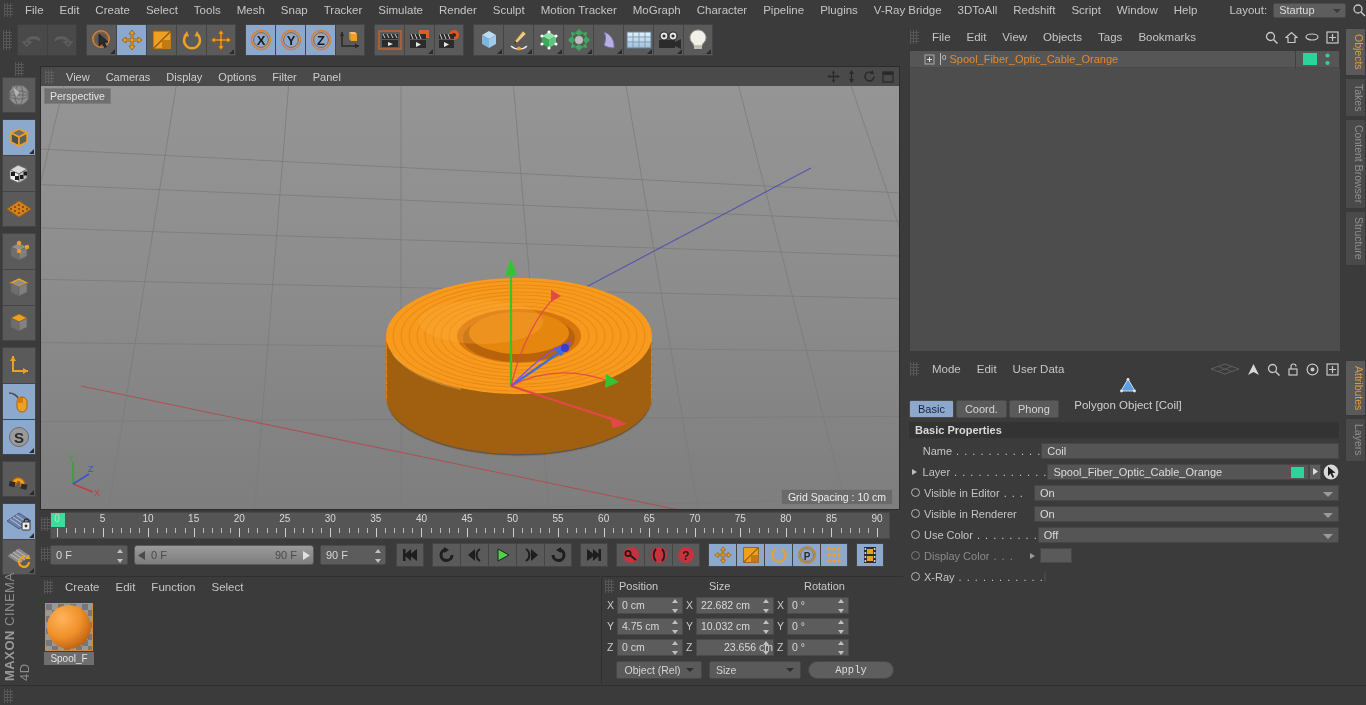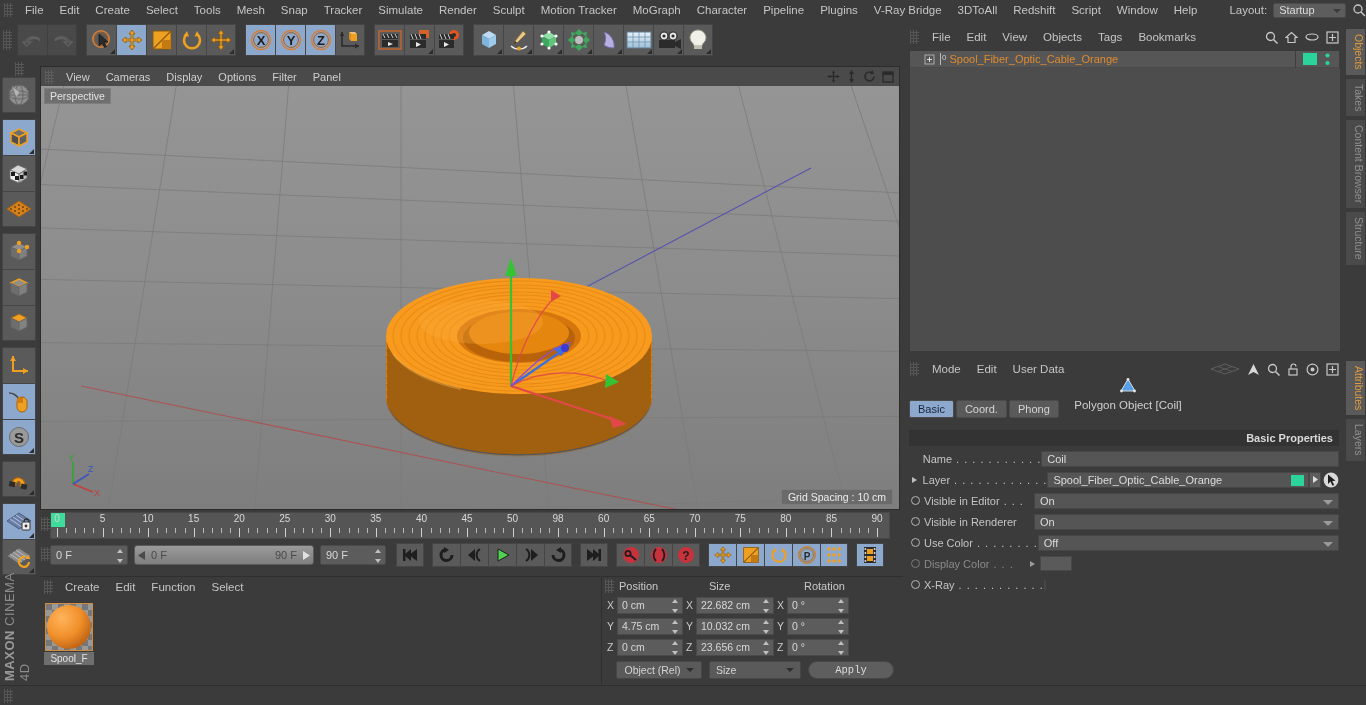--- a/index.html
+++ b/index.html
@@ -236,22 +236,22 @@
   .am-menu { display:flex; align-items:center; height:18px; }
   .am-right { margin-left:auto; display:flex; align-items:center; gap:7px; padding-right:6px; }
   .am-title { display:flex; align-items:center; gap:6px; height:20px; padding-left:6px; color:#cfcfcf; font-size:11.5px;flex-direction:column;}
   .am-tabs { display:flex; gap:2px; padding-left:4px; margin-top:2px; }
   .am-tab {
     padding:2px 8px; font-size:11px; color:#d4d4d4;
     background:#5a5a5a; border:1px solid #4a4a4a; border-radius:2px;
   }
   .am-tab.active { background:#8da8cd; color:#17243a; }
   .am-section {
-    margin-top:12px; background:#333; color:#d9d9d9; font-size:11px;
-    font-weight:bold; padding:2px 6px; width:430px; margin-left:4px;text-align:right;
+    margin-top:4px; background:#333; color:#d9d9d9; font-size:11px;
+    font-weight:bold; padding:2px 6px; width:430px; margin-left:4px;
   }
   .am-row { display:flex; align-items:center; height:19px; padding-left:6px; margin-top:2px; }
   .am-label { font-size:11px; color:#c4c4c4; white-space:nowrap; }
   .am-label.dim { color:#8a8a8a; }
   .am-input {
     height:16px; background:#555; border:1px solid #464646;
     color:#dcdcdc; font-size:11px; display:flex; align-items:center; padding-left:5px;
     position:relative;
   }
   .am-input .caret {
@@ -838,21 +838,21 @@
           <div style="position: absolute; left: 51.5556px; top: 0px; font-size: 10px; color: rgb(216, 216, 216); transform: translateX(-50%);">5</div>
           <div style="position: absolute; left: 97.1111px; top: 0px; font-size: 10px; color: rgb(216, 216, 216); transform: translateX(-50%);">10</div>
           <div style="position: absolute; left: 142.667px; top: 0px; font-size: 10px; color: rgb(216, 216, 216); transform: translateX(-50%);">15</div>
           <div style="position: absolute; left: 188.222px; top: 0px; font-size: 10px; color: rgb(216, 216, 216); transform: translateX(-50%);">20</div>
           <div style="position: absolute; left: 233.778px; top: 0px; font-size: 10px; color: rgb(216, 216, 216); transform: translateX(-50%);">25</div>
           <div style="position: absolute; left: 279.333px; top: 0px; font-size: 10px; color: rgb(216, 216, 216); transform: translateX(-50%);">30</div>
           <div style="position: absolute; left: 324.889px; top: 0px; font-size: 10px; color: rgb(216, 216, 216); transform: translateX(-50%);">35</div>
           <div style="position: absolute; left: 370.444px; top: 0px; font-size: 10px; color: rgb(216, 216, 216); transform: translateX(-50%);">40</div>
           <div style="position: absolute; left: 416px; top: 0px; font-size: 10px; color: rgb(216, 216, 216); transform: translateX(-50%);">45</div>
           <div style="position: absolute; left: 461.556px; top: 0px; font-size: 10px; color: rgb(216, 216, 216); transform: translateX(-50%);">50</div>
-          <div style="position: absolute; left: 507.111px; top: 0px; font-size: 10px; color: rgb(216, 216, 216); transform: translateX(-50%);">98</div>
+          <div style="position: absolute; left: 507.111px; top: 0px; font-size: 10px; color: rgb(216, 216, 216); transform: translateX(-50%);">55</div>
           <div style="position: absolute; left: 552.667px; top: 0px; font-size: 10px; color: rgb(216, 216, 216); transform: translateX(-50%);">60</div>
           <div style="position: absolute; left: 598.222px; top: 0px; font-size: 10px; color: rgb(216, 216, 216); transform: translateX(-50%);">65</div>
           <div style="position: absolute; left: 643.778px; top: 0px; font-size: 10px; color: rgb(216, 216, 216); transform: translateX(-50%);">70</div>
           <div style="position: absolute; left: 689.333px; top: 0px; font-size: 10px; color: rgb(216, 216, 216); transform: translateX(-50%);">75</div>
           <div style="position: absolute; left: 734.889px; top: 0px; font-size: 10px; color: rgb(216, 216, 216); transform: translateX(-50%);">80</div>
           <div style="position: absolute; left: 780.444px; top: 0px; font-size: 10px; color: rgb(216, 216, 216); transform: translateX(-50%);">85</div>
           <div style="position: absolute; left: 826px; top: 0px; font-size: 10px; color: rgb(216, 216, 216); transform: translateX(-50%);">90</div>
         </div>
       <div id="tl-ticks" style="position:absolute;left:0;top:15px;width:100%;height:11px;">
           <div style="position: absolute; left: 6px; top: 0px; width: 1px; height: 9px; background: rgb(208, 208, 208);"></div>
@@ -1209,21 +1209,21 @@
         <div class="cm-row">
           <span class="cm-ax">Z</span>
           <div class="cm-field" style="width: 66px;">
             <span>0 cm</span>
             <span class="spinner">
               <i class="up"></i>
               <i class="dn"></i>
             </span>
           </div>
           <span class="cm-ax">Z</span>
-          <div class="cm-field" style="width: 78px;">
+          <div class="cm-field" style="width: 78px; justify-content: flex-end;">
             <span>23.656 cm</span>
             <span class="spinner">
               <i class="up"></i>
               <i class="dn"></i>
             </span>
           </div>
           <span class="cm-ax">Z</span>
           <div class="cm-field" style="width: 62px;">
             <span>0 °</span>
             <span class="spinner">

